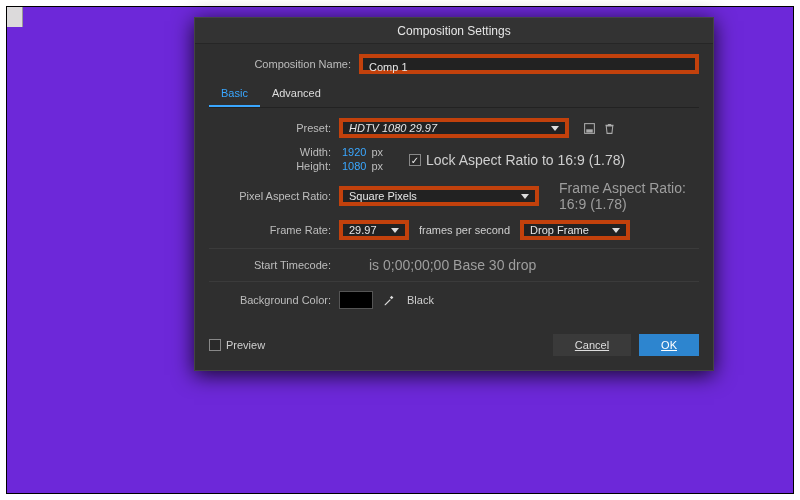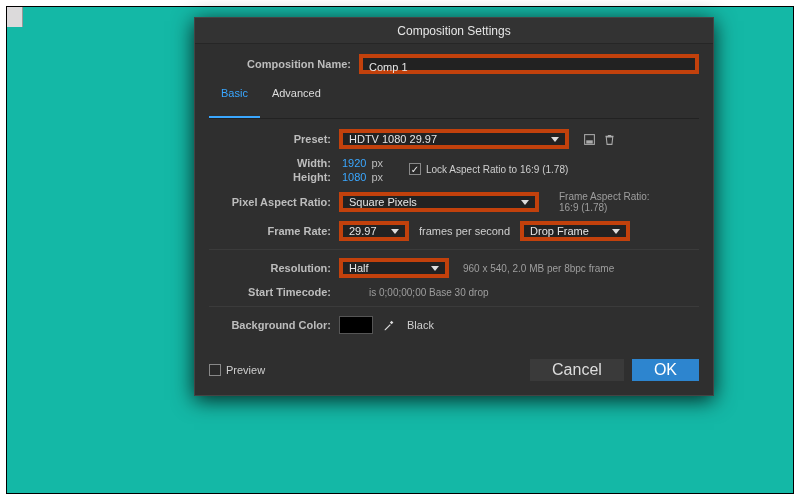--- a/index.html
+++ b/index.html
@@ -8,21 +8,21 @@
     background: #fff;
     font-family: "Segoe UI", "Helvetica Neue", Arial, sans-serif;
     font-size: 11px;
     color: #c8c8c8;
     position: relative;
     overflow: hidden;
   }
   .frame {
     position: absolute; inset: 6px;
     border: 1px solid #000;
-    background: #14b8a6;
+    background: #6d28d9;
   }
   .leftstrip {
     position: absolute; left: 0; top: 0; width: 16px; height: 20px;
     background: #dcdadb;
     border-right: 1px solid #999;
   }
   .dialog {
     position: absolute;
     left: 187px; top: 10px;
     width: 520px;
@@ -34,43 +34,43 @@
   .titlebar {
     height: 26px; line-height: 26px;
     text-align: center;
     font-size: 12px;
     color: #e6e6e6;
     border-bottom: 1px solid #262626;
     background: #333;
   }
   .content { padding: 10px 14px 6px 14px; }
   .row { display: flex; align-items: center; margin-bottom: 8px; }
-  .lbl { text-align: right; padding-right: 8px; color: #bdbdbd; font-weight: bold; }
+  .lbl { text-align: right; padding-right: 8px; color: #bdbdbd; }
   .field {
     background: #222; border: 4px solid #c2410c;
     height: 20px; line-height: 18px;
     padding: 0 6px; color: #e6e6e6;
     font-size: 11px;
   }
   .select { display: flex; align-items: center; justify-content: space-between; }
   .caret {
     width: 0; height: 0; margin-left: 6px;
     border-left: 4px solid transparent;
     border-right: 4px solid transparent;
     border-top: 5px solid #ddd;
   }
   .tabs { display: flex; margin: 4px 0 10px 0; border-bottom: 1px solid #222; }
   .tab {
     padding: 5px 12px; font-size: 11px; cursor: pointer;
     color: #ddd;
   }
-  .tab.active { color: #3aa7ff; border-bottom: 2px solid #3aa7ff; padding-bottom: 17px; }
+  .tab.active { color: #3aa7ff; border-bottom: 2px solid #3aa7ff; padding-bottom: 6px; }
   .linkval { color: #3aa7ff; margin: 0 3px; }
   .unit { color: #bdbdbd; margin-left: 2px; }
-  .small { font-size: 10px; color: #9e9e9e; }
+  .small { font-size: 14px; color: #9e9e9e; }
   .iconbtn {
     width: 20px; height: 20px; display: inline-flex;
     align-items: center; justify-content: center;
     cursor: pointer;
   }
   .hr { border: 0; border-top: 1px solid #3b3b3b; margin: 8px 0; }
   .check {
     width: 12px; height: 12px; border: 1px solid #888;
     display: inline-flex; align-items: center; justify-content: center;
     margin-right: 5px; font-size: 10px; color: #eee;
@@ -80,22 +80,22 @@
     width: 34px; height: 18px; background: #000;
     border: 1px solid #555; margin-right: 6px;
   }
   .eyedrop svg { width: 14px; height: 14px; }
   .footer {
     display: flex; align-items: center; justify-content: space-between;
     padding: 10px 14px 14px 14px;
   }
   .btn {
     height: 22px; line-height: 22px;
-    padding: 0 22px; font-size: 16px;
-    text-align: center; cursor: pointer;
+    padding: 0 22px; font-size: 11px;
+    text-align: center; cursor: pointer; text-decoration: underline;
   }
   .btn.cancel { background: #3a3a3a; color: #ddd; margin-right: 8px; }
   .btn.ok { background: #2d85cf; color: #fff; }
   .iconbox svg { width: 13px; height: 13px; }
 </style>
 </head>
 <body>
 
 <div class="frame">
   <div class="leftstrip"></div>
@@ -110,21 +110,21 @@
         <div class="field" style="flex:1;">Comp 1</div>
       </div>
 
       <div class="tabs">
         <div class="tab active">Basic</div>
         <div class="tab">Advanced</div>
       </div>
 
       <div class="row">
         <div class="lbl" style="width:130px;">Preset:</div>
-        <div class="field select" style="width:230px;">
+        <div class="field select" style="width:230px;font-style:italic;">
           <span>HDTV 1080 29.97</span>
           <span class="caret"></span>
         </div>
         <div class="iconbtn iconbox" style="margin-left:10px;">
           <svg viewBox="0 0 16 16">
               <rect x="2" y="2" width="12" height="12" fill="none" stroke="#aaa" stroke-width="1.3"></rect>
               <rect x="4" y="9" width="8" height="4" fill="#aaa"></rect>
             </svg>
         </div>
         <div class="iconbtn iconbox">
@@ -169,28 +169,20 @@
         </div>
         <span style="margin:0 10px;">frames per second</span>
         <div class="field select" style="width:110px;">
           <span>Drop Frame</span>
           <span class="caret"></span>
         </div>
       </div>
 
       <hr class="hr">
 
-      <div class="row">
-        <div class="lbl" style="width:130px;">Resolution:</div>
-        <div class="field select" style="width:110px;">
-          <span>Half</span>
-          <span class="caret"></span>
-        </div>
-        <span class="small" style="margin-left:14px;">960 x 540, 2.0 MB per 8bpc frame</span>
-      </div>
 
       <div class="row">
         <div class="lbl" style="width:130px;">Start Timecode:</div>
         <span class="small" style="margin-left:10px;padding-left:20px;">is 0;00;00;00 Base 30  drop</span>
       </div>
 
 
       <hr class="hr">
 
       <div class="row">

